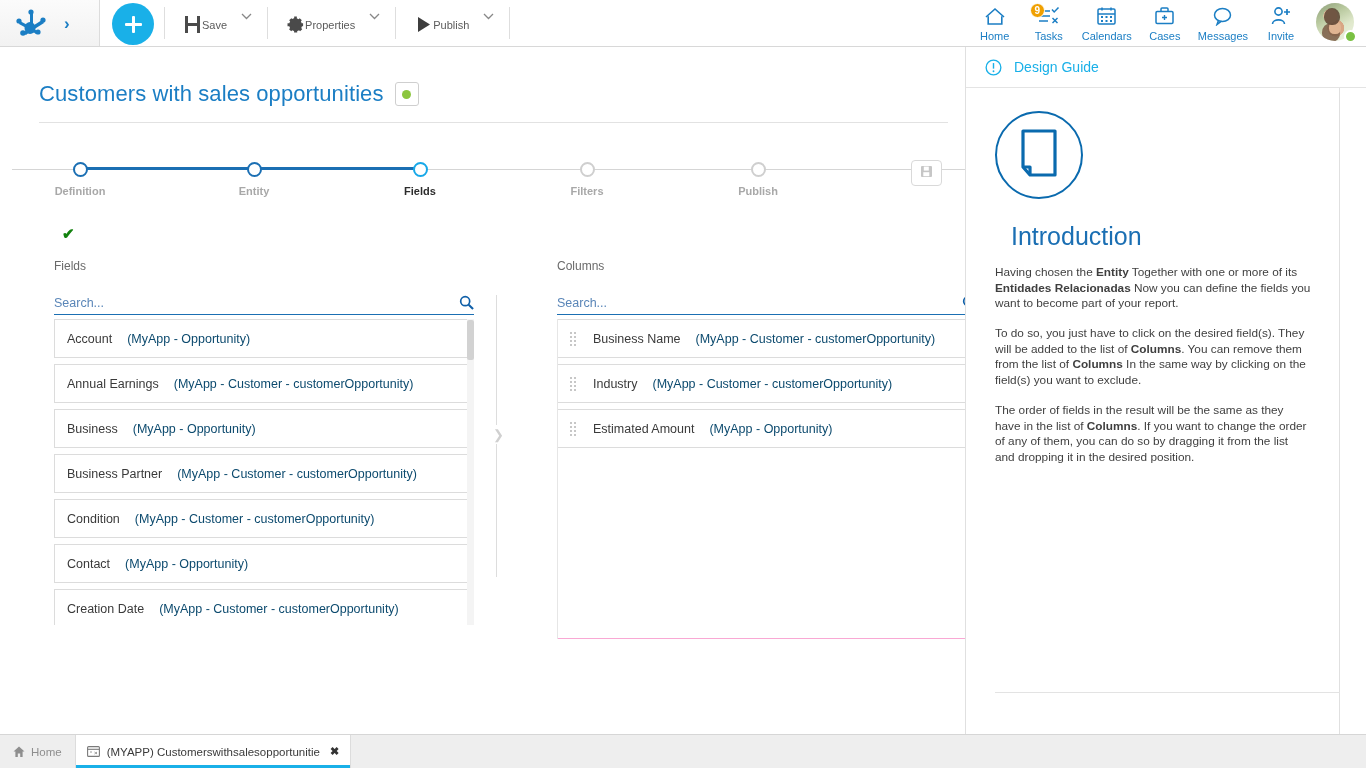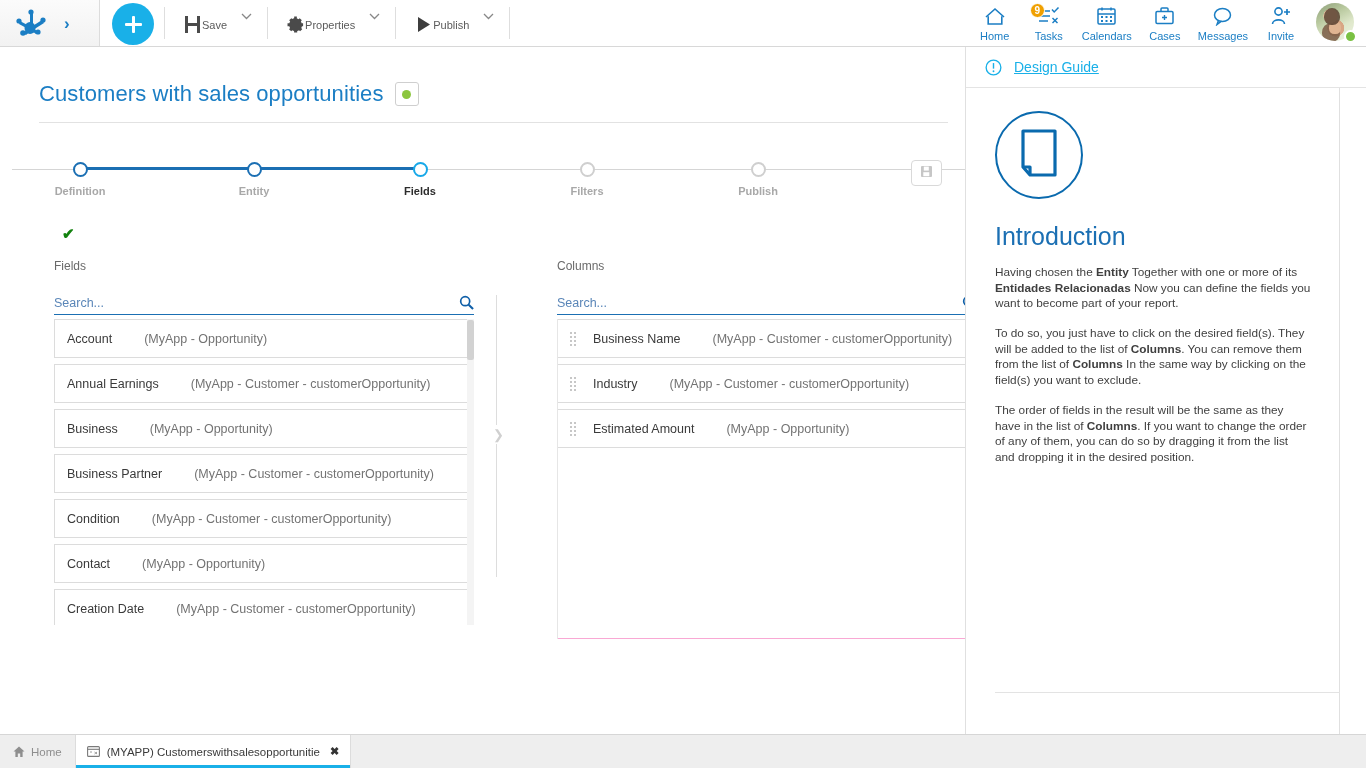--- a/index.html
+++ b/index.html
@@ -168,21 +168,21 @@
   .list-box { position: relative; margin-top: 4px; }
   .list-box.fields-list { height: 306px; overflow: hidden; width: 420px; }
   .list-box.cols-list { height: 320px; width: 420px; border-right: 1px solid #e6e6e6;
                         border-bottom: 1px solid #f9a8d4; }
   .row-item {
     height: 39px; border: 1px solid #dcdcdc; background: #fff;
     display: flex; align-items: center; padding: 0 12px;
     margin-bottom: 6px; font-size: 12.5px; width: 416px; gap: 8px;
   }
   .row-item .nm { color: #3a3a3a; }
-  .row-item .path { color: #737373; margin-left: 24px; }
+  .row-item .path { color: #0c4a6e; margin-left: 7px; }
   .grip {
     display: inline-grid; grid-template-columns: 2px 2px; gap: 2px;
     margin-right: 9px; opacity: .55;
   }
   .grip i { width: 2px; height: 2px; background: #9a9a9a; display: block; }
   .scrollbar-track {
     position: absolute; right: 0px; top: 0; width: 7px; height: 306px; background: #f4f4f4;
   }
   .scrollbar-thumb {
     position: absolute; right: 0px; top: 1px; width: 7px; height: 40px;
@@ -202,31 +202,31 @@
   
   .guide {
     position: absolute; right: 0; top: 47px; width: 401px; bottom: 34px;
     background: #fff; border-left: 1px solid #e0e0e0;
   }
   .guide-head {
     height: 41px; display: flex; align-items: center; padding-left: 19px;
     border-bottom: 1px solid #e4e4e4;
   }
   .guide-head .g-ico { color: #19b0e8; display: flex; align-items: center; }
-  .guide-head .g-title { color: #19b0e8; font-size: 14px; margin-left: 12px; text-decoration: underline; }
+  .guide-head .g-title { color: #19b0e8; font-size: 14px; margin-left: 12px; }
   .guide-body {
     padding: 18px 28px 0 29px; position: relative; height: calc(100% - 41px);
     border-right: 1px solid #e0e0e0; width: 374px;
   }
   .guide-circle {
     width: 88px; height: 88px; border-radius: 50%; border: 2px solid #0a6aae;
     display: flex; align-items: center; justify-content: center; margin: 5px 0 0 0;
   }
   .guide-h1 {
-    font-size: 25px; color: #1b6fb3; margin: 23px 0 14px 0; font-weight: normal;
+    font-size: 25px; color: #1b6fb3; margin: 23px 0 14px 16px; font-weight: normal;
   }
   .guide-p {
     font-size: 11.8px; color: #3f3f3f; line-height: 1.33; margin: 0 0 14px 0;
   }
   .guide-p b { font-weight: bold; }
   .guide-rule {
     position: absolute; left: 29px; bottom: 41px; width: 345px; height: 1px; background: #e3e3e3;
   }
 
   

